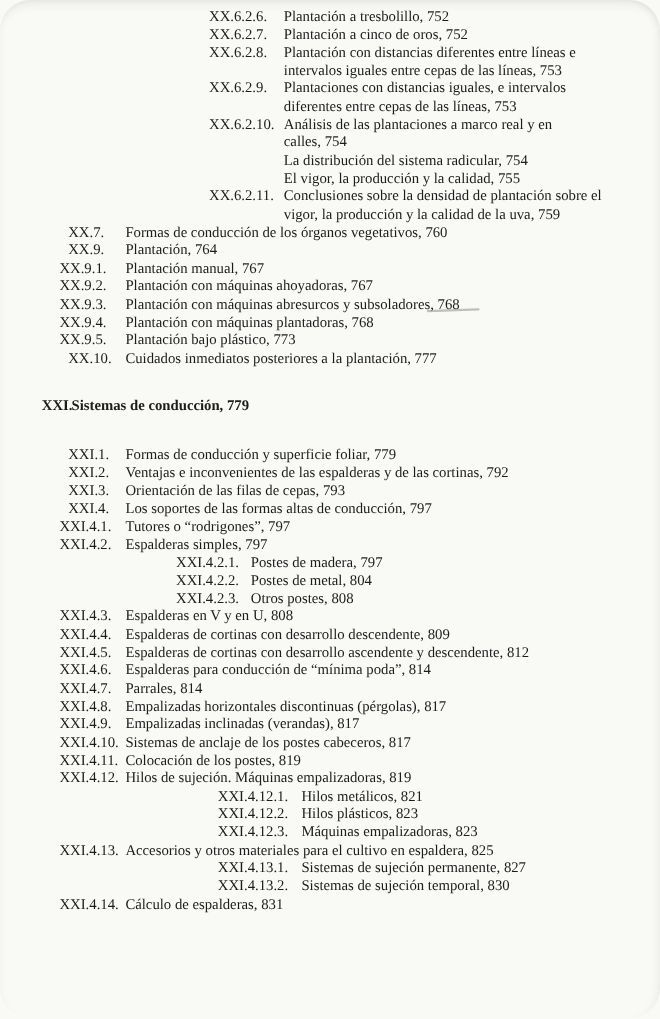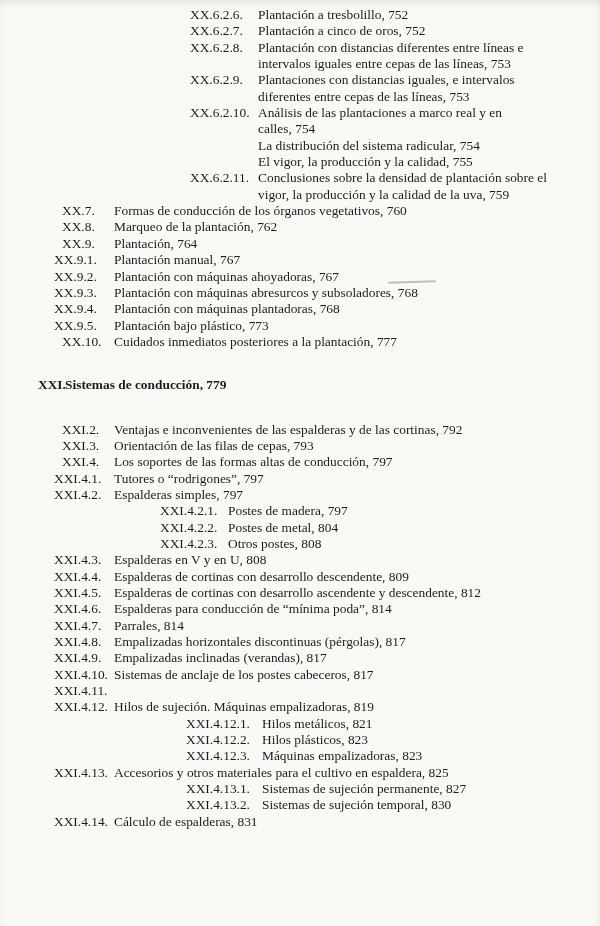--- a/index.html
+++ b/index.html
@@ -16,20 +16,21 @@
     position: relative;
   }
   .page {
     box-sizing: border-box;
     width: 600px;
     height: 926px;
     padding: 7px 40px 8px 0;
     box-shadow: inset 0 10px 14px -13px rgba(0,0,0,0.22),
                 inset -8px 0 12px -11px rgba(0,0,0,0.15),
                 inset 6px 0 10px -10px rgba(0,0,0,0.10);
+    border-radius: 28px;
   }
   .entry {
     display: flex;
     align-items: flex-start;
     font-size: 13.4px;
     line-height: 16.35px;
   }
   .entry .num { flex: none; white-space: nowrap; }
   .entry .txt { flex: 1 1 auto; }
 
@@ -41,21 +42,21 @@
 
   .l-s2 { padding-left: 54px; }
   .l-s2 .num { width: 60px; }
 
   .l-s3 { padding-left: 160px; }
   .l-s3 .num { width: 68px; }
 
   .l-s4 { padding-left: 190px; }
   .l-s4 .num { width: 68px; }
 
-  .l-s5 { padding-left: 186px; }
+  .l-s5 { padding-left: 186px; margin-left: 12px; }
   .l-s5 .num { width: 76px; }
 
   .l-plain { padding-left: 258px; }
 
   .scan-artifact {
     position: absolute;
     left: 388px;
     top: 281px;
     width: 48px;
     height: 1.6px;
@@ -107,24 +108,20 @@
   <div class="entry l-s4">
     <span class="num">XX.6.2.11.</span>
     <span class="txt"><span>Conclusiones sobre la densidad de plantación sobre el vigor, la producción y la calidad de la uva,</span><span>&nbsp;759</span></span>
   </div>
 
   <div class="entry l-s1">
     <span class="num">XX.7.</span>
     <span class="txt"><span>Formas de conducción de los órganos vegetativos,</span><span>&nbsp;760</span></span>
   </div>
 
-  <div class="entry l-s1">
-    <span class="num">XX.8.</span>
-    <span class="txt"><span>Marqueo de la plantación,</span><span>&nbsp;762</span></span>
-  </div>
 
   <div class="entry l-s1">
     <span class="num">XX.9.</span>
     <span class="txt"><span>Plantación,</span><span>&nbsp;764</span></span>
   </div>
 
   <div class="entry l-s2">
     <span class="num">XX.9.1.</span>
     <span class="txt"><span>Plantación manual,</span><span>&nbsp;767</span></span>
   </div>
@@ -152,20 +149,24 @@
   <div class="entry l-s1">
     <span class="num">XX.10.</span>
     <span class="txt"><span>Cuidados inmediatos posteriores a la plantación,</span><span>&nbsp;777</span></span>
   </div>
 
   <div class="entry l-chapter">
     <span class="num">XXI.</span>
     <span class="txt"><span>Sistemas de conducción,</span><span>&nbsp;779</span></span>
   </div>
 
+  <div class="entry l-s1">
+    <span class="num">XXI.1.</span>
+    <span class="txt"><span>Formas de conducción y superficie foliar,</span><span>&nbsp;779</span></span>
+  </div>
 
   <div class="entry l-s1">
     <span class="num">XXI.2.</span>
     <span class="txt"><span>Ventajas e inconvenientes de las espalderas y de las cortinas,</span><span>&nbsp;792</span></span>
   </div>
 
   <div class="entry l-s1">
     <span class="num">XXI.3.</span>
     <span class="txt"><span>Orientación de las filas de cepas,</span><span>&nbsp;793</span></span>
   </div>
@@ -235,20 +236,21 @@
     <span class="txt"><span>Empalizadas inclinadas (verandas),</span><span>&nbsp;817</span></span>
   </div>
 
   <div class="entry l-s2">
     <span class="num">XXI.4.10.</span>
     <span class="txt"><span>Sistemas de anclaje de los postes cabeceros,</span><span>&nbsp;817</span></span>
   </div>
 
   <div class="entry l-s2">
     <span class="num">XXI.4.11.</span>
+    <span class="txt"><span>Colocación de los postes,</span><span>&nbsp;819</span></span>
   </div>
 
   <div class="entry l-s2">
     <span class="num">XXI.4.12.</span>
     <span class="txt"><span>Hilos de sujeción. Máquinas empalizadoras,</span><span>&nbsp;819</span></span>
   </div>
 
   <div class="entry l-s5">
     <span class="num">XXI.4.12.1.</span>
     <span class="txt"><span>Hilos metálicos,</span><span>&nbsp;821</span></span>

